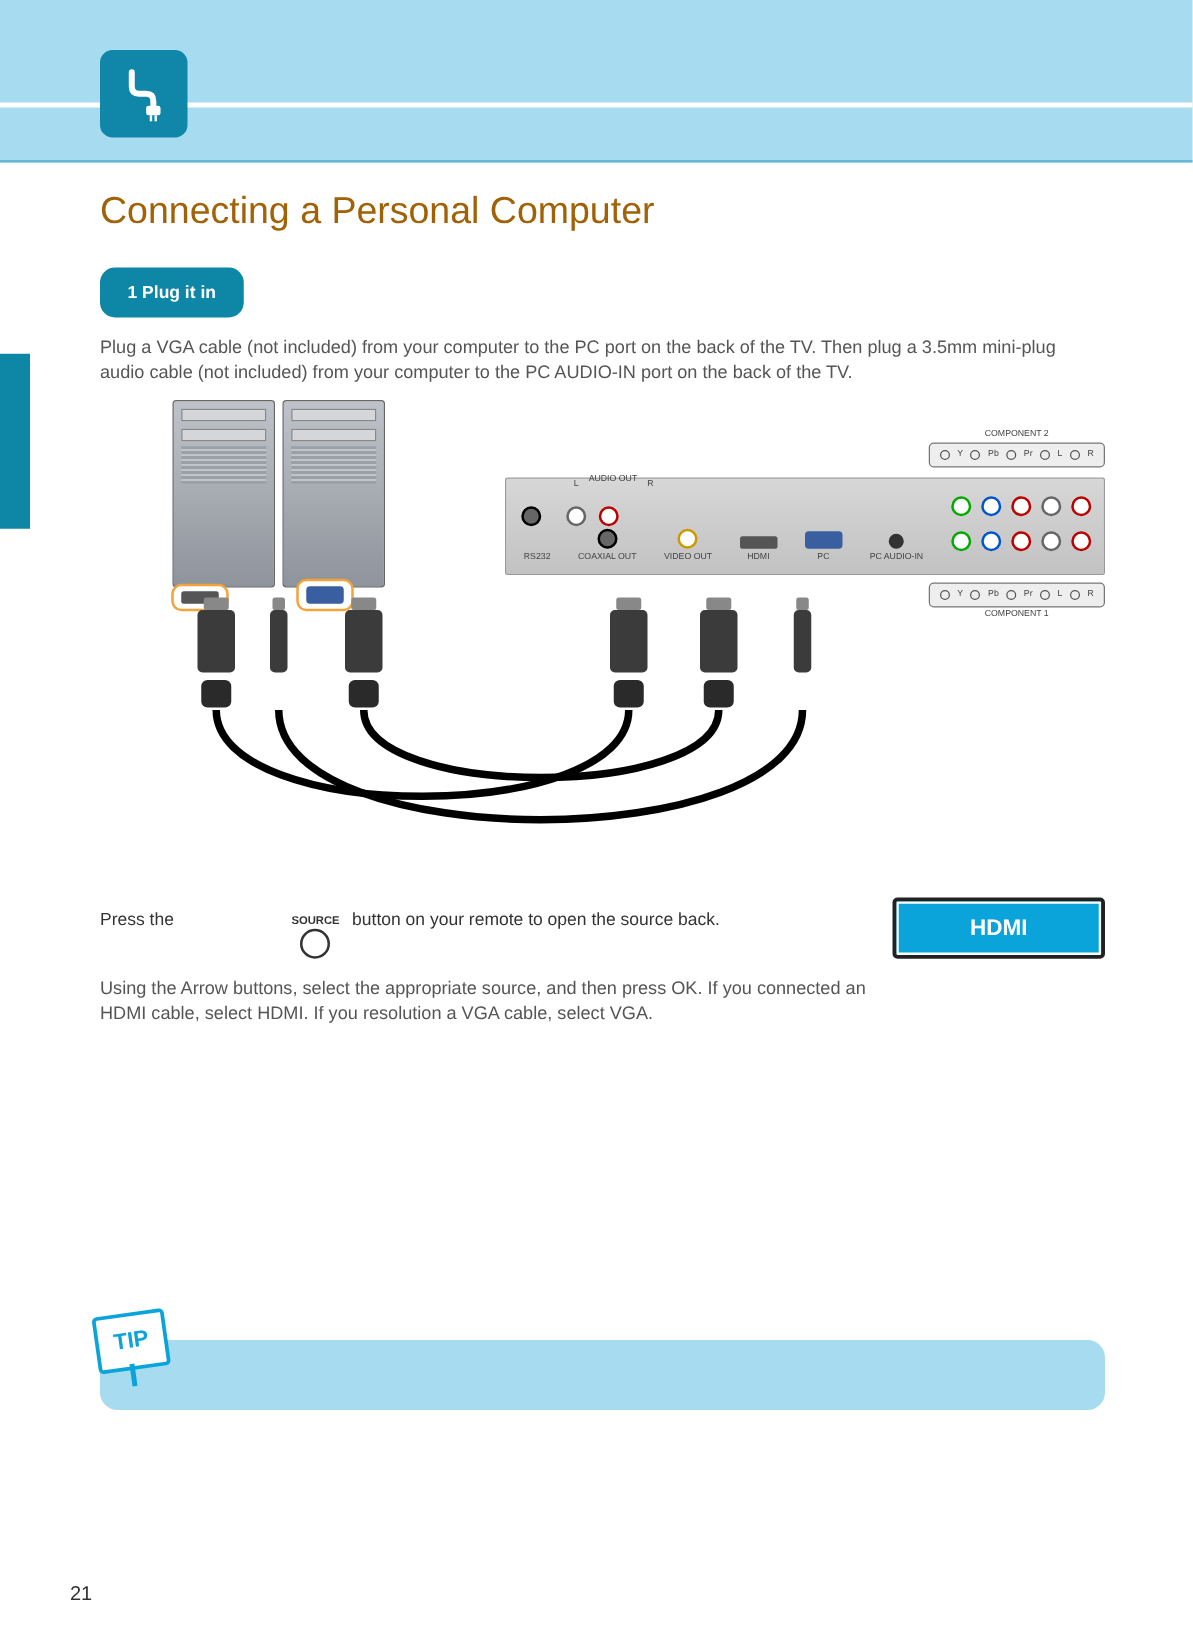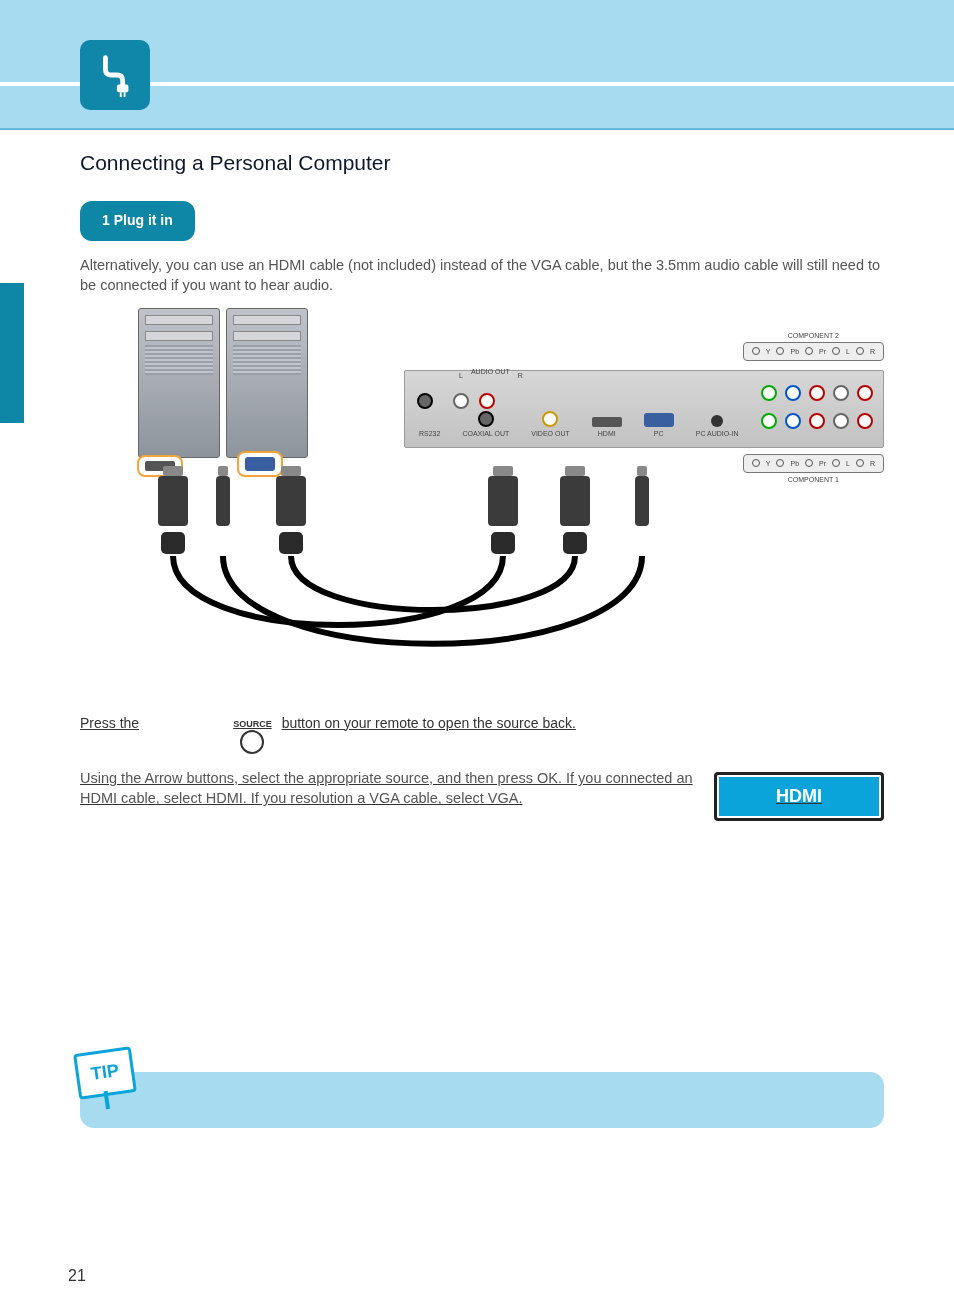--- a/index.html
+++ b/index.html
@@ -51,23 +51,23 @@
   }
 
   
   .content {
     position: absolute;
     top: 148px;
     left: 80px;
     right: 70px;
   }
   .page-title {
-    font-size: 21px;
+    font-size: 30px;
     font-weight: normal;
-    color: #0f172a;
+    color: #a16207;
     margin-bottom: 24px;
   }
   .pill {
     display: inline-block;
     background: #0e86a6;
     color: #fff;
     font-size: 14px;
     font-weight: bold;
     padding: 10px 22px;
     border-radius: 12px;
@@ -147,21 +147,21 @@
     margin-top:6px;
   }
   .step-area{margin-top:4px;}
   .source-btn{
     display:inline-flex; flex-direction:column; align-items:center;
     margin:4px 6px 0 90px;
     font-size:9px; font-weight:bold;
   }
   .source-btn .circle{width:24px;height:24px;border:2px solid #333;border-radius:50%;}
 
-  .step2-row{display:flex; gap:20px; align-items:flex-end;text-decoration:underline;}
+  .step2-row{display:flex; gap:20px; align-items:flex-start;}
   .step2-text{flex:1;}
   .mode-btns{display:flex;flex-direction:column;gap:14px;min-width:170px;align-items:flex-end;}
   .mode-btn{
     width:170px; text-align:center;
     background:#0aa4db; color:#fff; font-weight:bold; font-size:18px;
     padding:9px 0;
     border:3px solid #222; border-radius:4px;
     box-shadow: inset 0 0 0 2px #fff;
   }
 
@@ -186,21 +186,21 @@
     display:flex;align-items:center;justify-content:center;
     color:#0aa4db;font-weight:800;font-size:18px;
   }
   .tip-flag::after{
     content:""; position:absolute; bottom:-16px; left:22px;
     width:4px;height:18px;background:#0aa4db;
   }
 
   .page-num{
     position:absolute;
-    left:68px; bottom:24px;
+    left:56px; bottom:24px;
     font-size:16px; color:#333;
   }
 </style>
 </head>
 <body>
 
 <div class="banner">
   <div class="banner-white-line"></div>
   <div class="banner-divider"></div>
 </div>
@@ -213,21 +213,21 @@
     <rect x="33" y="42" width="2" height="5" fill="#fff"></rect>
   </svg>
 </div>
 
 <div class="left-spine"></div>
 
 <div class="content">
   <div class="page-title">Connecting a Personal Computer</div>
 
   <div class="pill">1 Plug it in</div>
-  <div class="body-text">Alternatively, you can use an HDMI cable (not included) instead of the VGA cable, but the 3.5mm audio cable will still need to be connected if you want to hear audio.</div>
+  <div class="body-text">Plug a VGA cable (not included) from your computer to the PC port on the back of the TV. Then plug a 3.5mm mini-plug audio cable (not included) from your computer to the PC AUDIO-IN port on the back of the TV.</div>
 
   
   <div class="diagram">
 
     <div class="comp-box top" style="top:34px">
       <span class="comp-dot"></span>
         <span>Y</span>
       <span class="comp-dot"></span>
         <span>Pb</span>
       <span class="comp-dot"></span>

